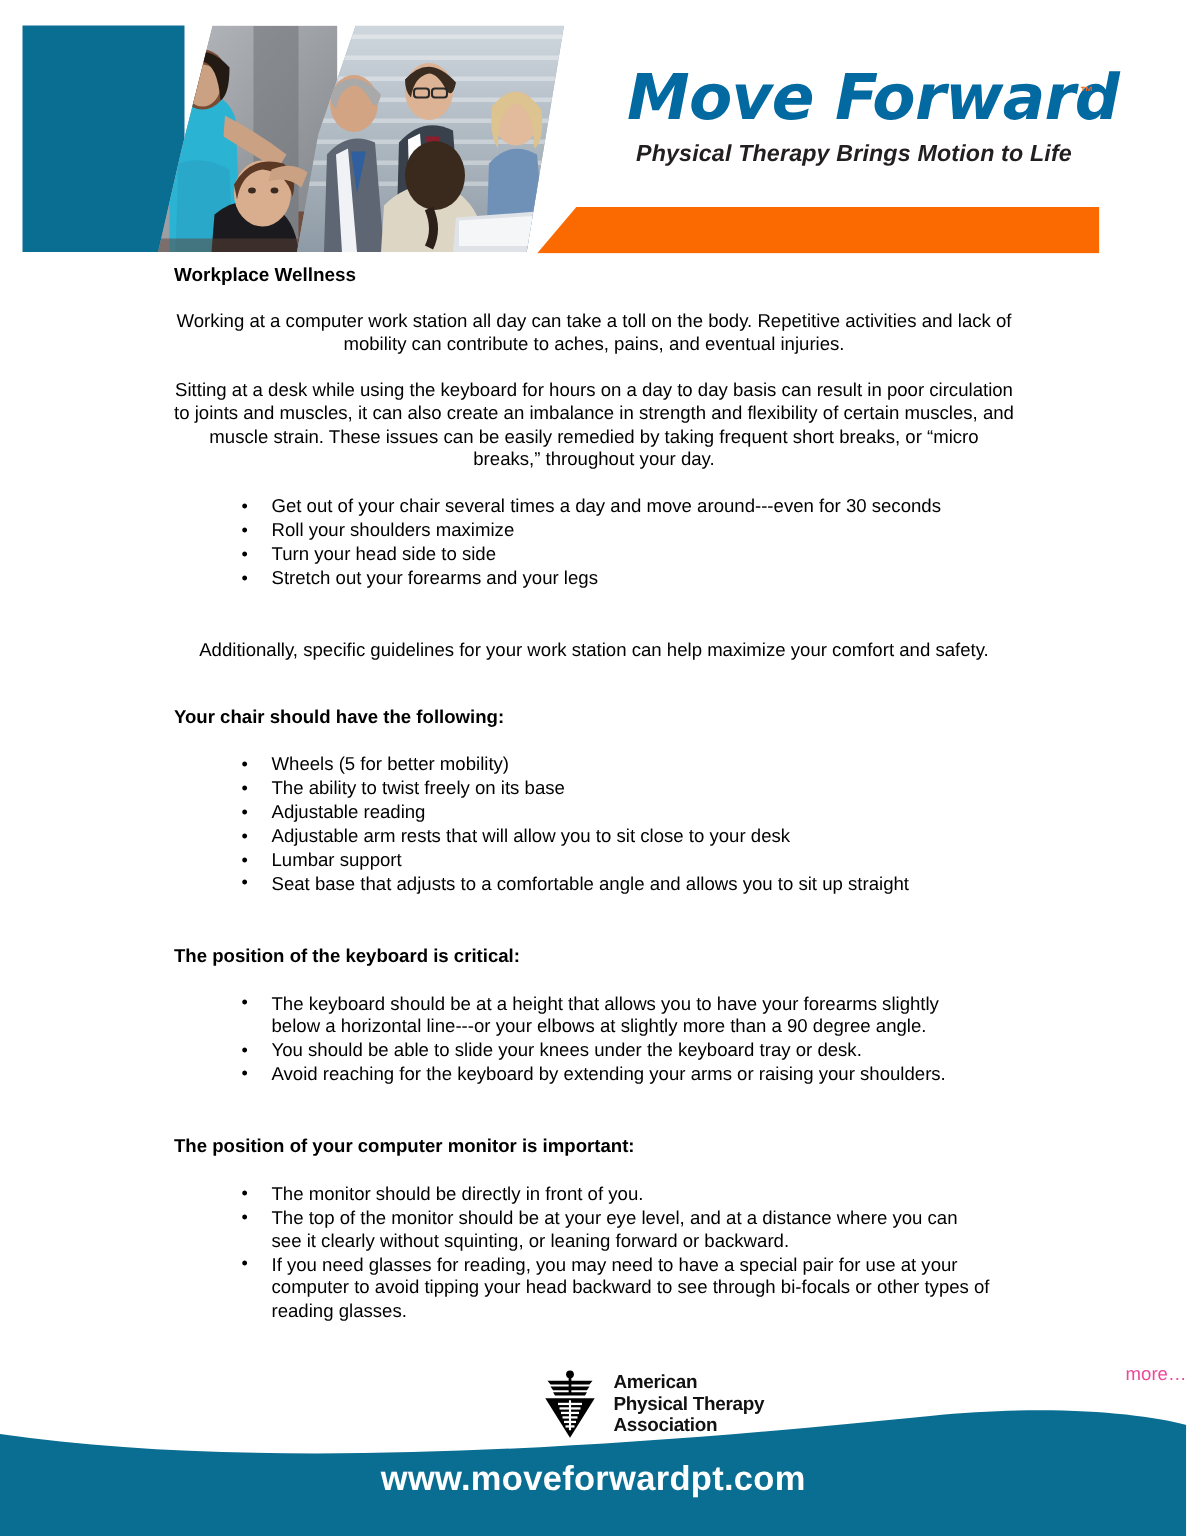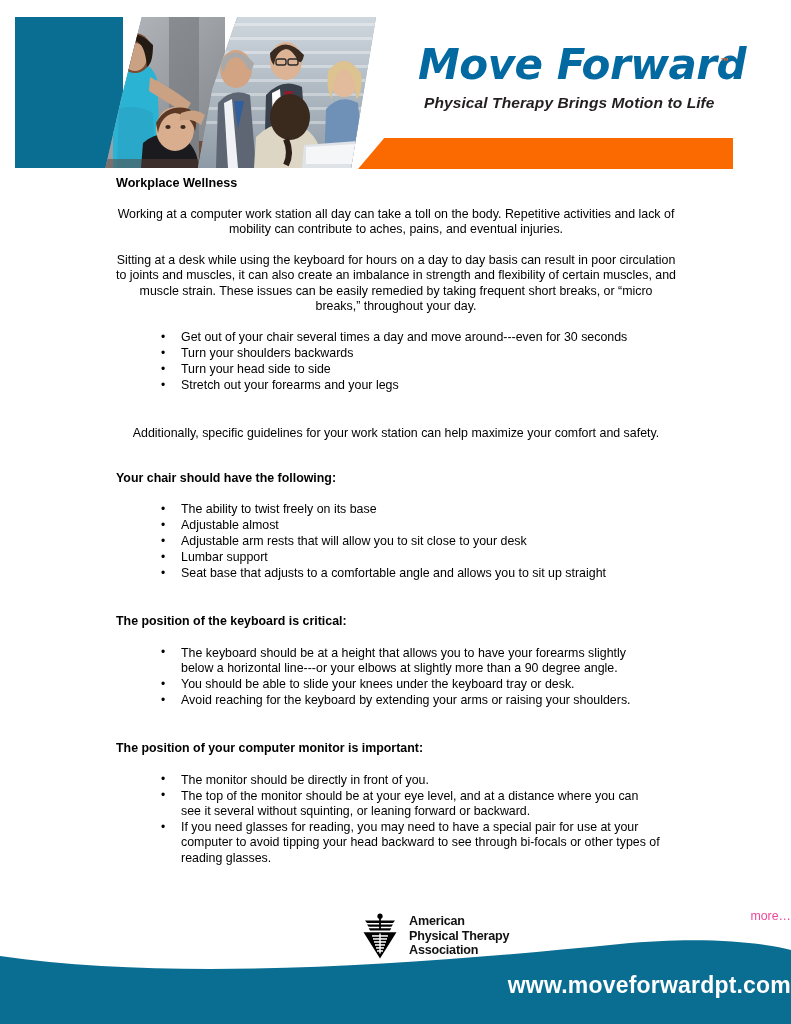--- a/index.html
+++ b/index.html
@@ -199,21 +199,21 @@
     top: 938px;
     width: 791px;
     height: 86px;
   }
   #footer-wave svg { display: block; width: 791px; height: 86px; }
   #footer-url {
     position: absolute;
     left: 0;
     top: 972px;
     width: 791px;
-    text-align: right;
+    text-align: center;
     color: #ffffff;
     font-size: 23px;
     font-weight: bold;
     letter-spacing: 0.2px;
   }
 </style>
 </head>
 <body>
 
 <div id="page">
@@ -308,55 +308,56 @@
 
   <div id="content">
 
     <div class="doc-title">Workplace Wellness</div>
 
     <p class="para">Working at a computer work station all day can take a toll on the body.  Repetitive activities and lack of mobility can contribute to aches, pains, and eventual injuries.</p>
     <p class="para">Sitting at a desk while using the keyboard for hours on a day to day basis can result in poor circulation to joints and muscles, it can also create an imbalance in strength and flexibility of certain muscles, and muscle strain.  These issues can be easily remedied by taking frequent short breaks, or “micro breaks,” throughout your day.</p>
 
     <ul class="bullets">
       <li>Get out of your chair several times a day and move around---even for 30 seconds</li>
-      <li>Turn your shoulders backwards</li>
+      <li>Roll your shoulders maximize</li>
       <li>Turn your head side to side</li>
       <li>Stretch out your forearms and your legs</li>
     </ul>
 
     <div class="gap-md"></div>
 
     <p class="para">Additionally, specific guidelines for your work station can help maximize your comfort and safety.</p>
 
     <div class="gap-sm"></div>
 
     <div class="sec-head">Your chair should have the following:</div>
     <ul class="bullets">
+      <li>Wheels (5 for better mobility)</li>
       <li>The ability to twist freely on its base</li>
-      <li>Adjustable almost</li>
+      <li>Adjustable reading</li>
       <li>Adjustable arm rests that will allow you to sit close to your desk</li>
       <li>Lumbar support</li>
       <li>Seat base that adjusts to a comfortable angle and allows you to sit up straight</li>
     </ul>
 
     <div class="gap-lg"></div>
 
     <div class="sec-head">The position of the keyboard is critical:</div>
     <ul class="bullets">
       <li>The keyboard should be at a height that allows you to have your forearms slightly below a horizontal line---or your elbows at slightly more than a 90 degree angle.</li>
       <li>You should be able to slide your knees under the keyboard tray or desk.</li>
       <li>Avoid reaching for the keyboard by extending your arms or raising your shoulders.</li>
     </ul>
 
     <div class="gap-lg"></div>
 
     <div class="sec-head">The position of your computer monitor is important:</div>
     <ul class="bullets">
       <li>The monitor should be directly in front of you.</li>
-      <li>The top of the monitor should be at your eye level, and at a distance where you can see it several without squinting, or leaning forward or backward.</li>
+      <li>The top of the monitor should be at your eye level, and at a distance where you can see it clearly without squinting, or leaning forward or backward.</li>
       <li> If you need glasses for reading, you may need to have a special pair for use at your computer to avoid tipping your head backward to see through bi-focals or other types of reading glasses.</li>
     </ul>
   </div>
 
   <div id="more-label">
     <span>more…</span>
   </div>
 
   <div id="apta-logo">
     <svg id="apta-mark" viewBox="0 0 40 46" aria-hidden="true">

